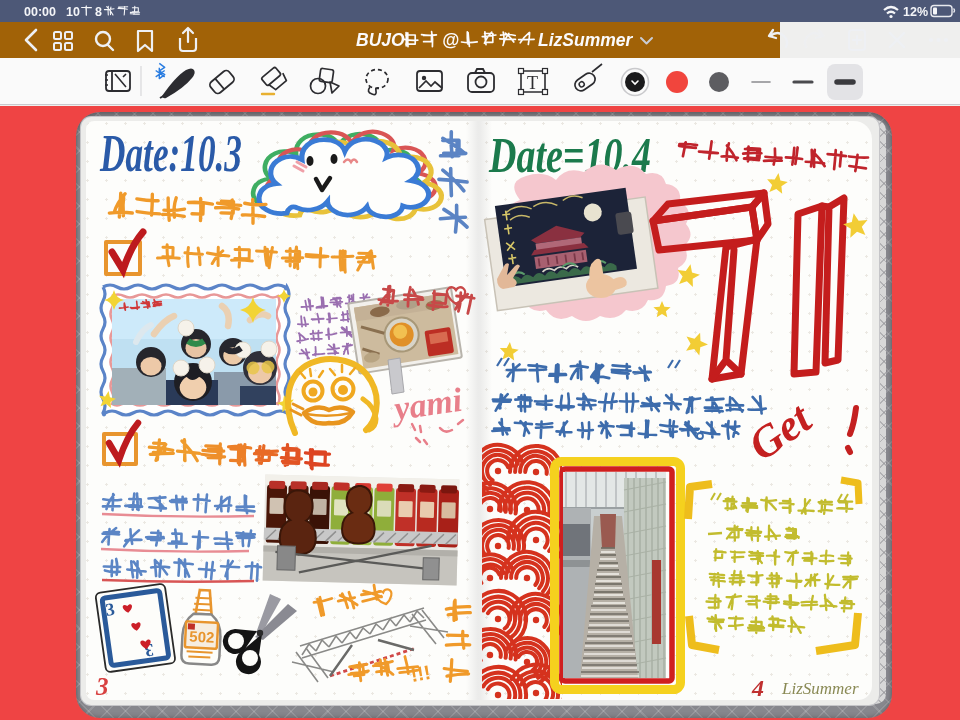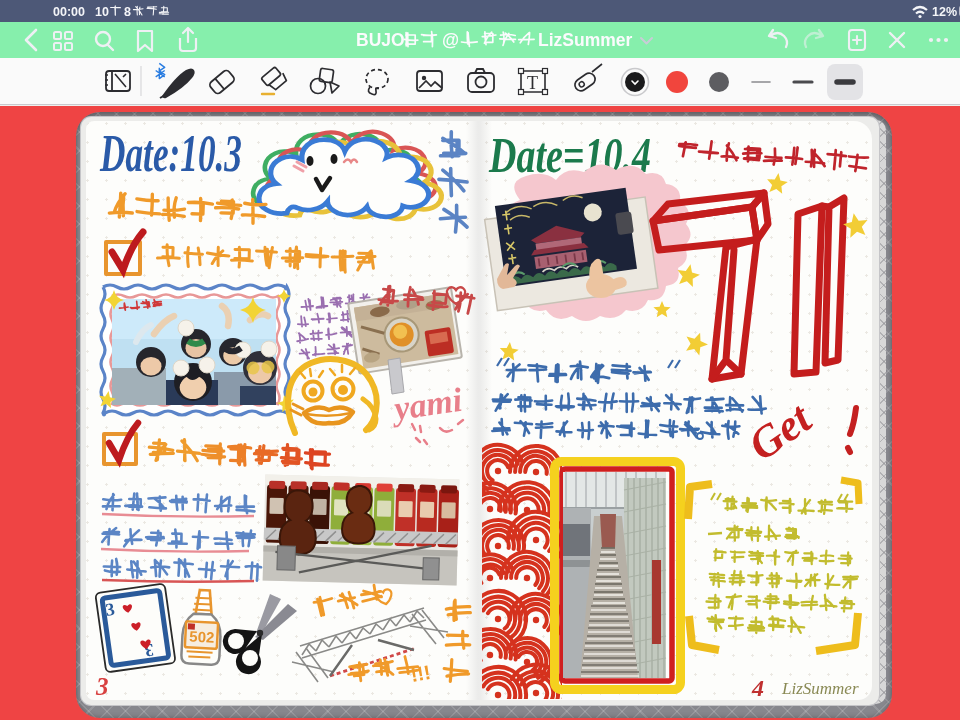--- a/index.html
+++ b/index.html
@@ -1,18 +1,18 @@
 <!DOCTYPE html>
 <html><head><meta charset="utf-8">
 <style>
 * { margin:0; padding:0; box-sizing:border-box; }
 html,body { width:960px; height:720px; overflow:hidden; background:#efefee; font-family:"Liberation Sans",sans-serif; }
 #app { position:relative; width:960px; height:720px; }
-#statusbar { position:absolute; left:0; top:0; width:960px; height:22px; background:#4d5877;padding-left:29px; }
-#navbar { position:absolute; left:0; top:22px; width:960px; height:36px; background:#86efac; }
+#statusbar { position:absolute; left:0; top:0; width:960px; height:22px; background:#4d5877; }
+#navbar { position:absolute; left:0; top:22px; width:780px; height:36px; background:#a16207;font-style:italic; }
 #toolbar { position:absolute; left:0; top:58px; width:960px; height:47px; background:#fafafa; border-bottom:1px solid #c9c9cd; }
 #content { position:absolute; left:0; top:106px; width:960px; height:614px; background:#ef4444; }
 #cover { position:absolute; left:76px; top:6px; width:816px; height:606px; border-radius:24px;
   background:
    repeating-linear-gradient(45deg, rgba(255,255,255,0.14) 0 1.5px, transparent 1.5px 13px),
    repeating-linear-gradient(-45deg, rgba(255,255,255,0.14) 0 1.5px, transparent 1.5px 13px),
    #87878d;
   box-shadow: inset 0 3px 5px rgba(0,0,0,0.28), inset 0 -2px 4px rgba(0,0,0,0.15);
 }
 #stackR { position:absolute; left:869px; top:14px; width:17px; height:584px; border-radius:0 10px 10px 0;

